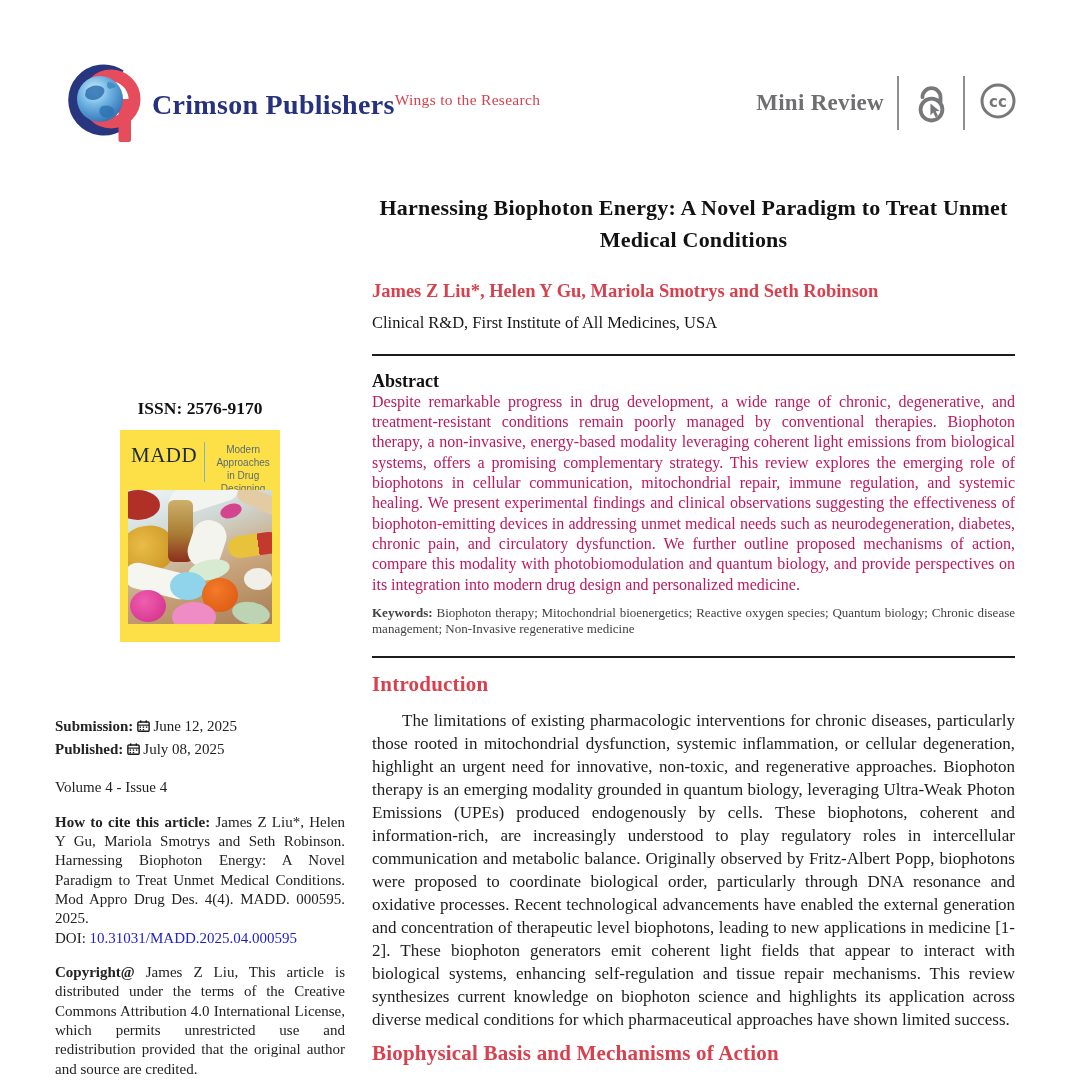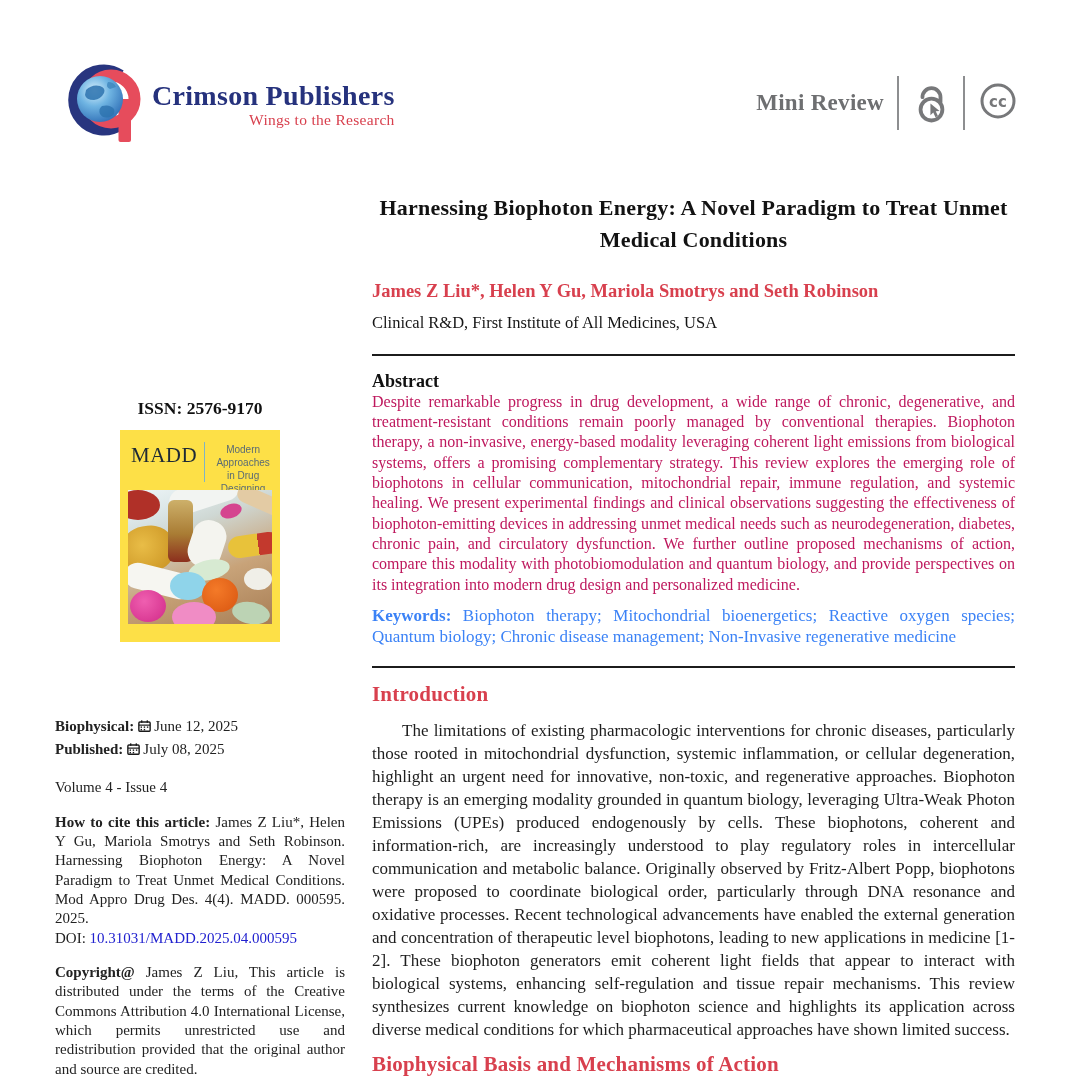--- a/index.html
+++ b/index.html
@@ -5,21 +5,21 @@
   * { margin:0; padding:0; box-sizing:border-box; }
   html,body { background:#ffffff; }
   .page {
     position:relative; width:1080px; height:1080px; margin:0 auto;
     background:#ffffff; overflow:hidden;
     font-family:"Liberation Serif", serif; color:#1f1f1f;
   }
 
   
   .logo-wrap { position:absolute; left:62px; top:62px; display:flex; align-items:center; gap:10px; }
-  .logo-text { display:flex; flex-direction:column; }
+  .logo-text { display:flex; flex-direction:row; }
   .publisher-name { font-size:28px; font-weight:bold; color:#26327d; letter-spacing:.3px; line-height:1.05; }
   .publisher-tagline { font-size:15.5px; color:#d8404e; text-align:right; margin-top:1px; letter-spacing:.3px; }
 
   .header-right { position:absolute; right:62px; top:74px; display:flex; align-items:center; gap:13px; height:58px; }
   .article-type { font-size:23px; font-weight:bold; color:#6e6f71; letter-spacing:.3px; }
   .vdiv { width:2px; height:54px; background:#8d8e90; }
 
   
   .sidebar { position:absolute; left:55px; top:397px; width:290px; font-size:15px; line-height:1.29; color:#222; }
   .issn { text-align:center; font-weight:bold; font-size:17.5px; margin-bottom:10px; color:#111; }
@@ -40,21 +40,21 @@
   .doi-link { color:#2121cf; text-decoration:none; }
 
   
   .main { position:absolute; left:372px; top:192px; width:643px; }
   .title { font-size:22px; font-weight:bold; color:#121212; text-align:center; line-height:1.45; letter-spacing:.2px; }
   .authors { margin-top:25px; color:#d8404e; font-weight:bold; font-size:18.5px; }
   .affiliation { margin-top:11px; font-size:16.5px; color:#161616; }
   .hrule { border:none; border-top:2.5px solid #1c1c1c; margin-top:21px; }
   .abstract-h { margin-top:15px; font-size:18px; font-weight:bold; color:#111; }
   .abstract-p { font-size:16px; line-height:1.27; text-align:justify; color:#be185d; }
-  .keywords-p { margin-top:10px; font-size:17px; line-height:1.27; text-align:justify; color:#3b82f6; }
+  .keywords-p { margin-top:10px; font-size:13px; line-height:1.27; text-align:justify; color:#404040; }
   .section-h { margin-top:14px; font-size:21px; font-weight:bold; color:#d8404e; letter-spacing:.2px; }
   .body-p { margin-top:12px; font-size:17px; line-height:1.355; text-align:justify; text-indent:30px; color:#1d1d1d; }
 </style>
 </head>
 <body>
 
 <div class="page">
 
   <div class="logo-wrap">
     <span>
@@ -125,21 +125,21 @@
         <div class="pill" style="left:2px;top:100px;width:36px;height:32px;background:radial-gradient(circle at 40% 35%,#ef5fb0,#d12a88);border-radius:50%;"></div>
         <div class="pill" style="left:44px;top:112px;width:44px;height:30px;background:#f08cc5;border-radius:50%;"></div>
         <div class="pill" style="left:104px;top:112px;width:38px;height:22px;background:#bcd3b4;border-radius:50%;transform:rotate(10deg);"></div>
         <div class="pill" style="left:116px;top:78px;width:28px;height:22px;background:#f0efe8;border-radius:50%;"></div>
       </div>
     </div>
 
 
     <div class="sb-gap"></div>
 
-    <p class="sb-line"><b>Biophysical:</b><span class="cal"><svg width="13" height="12" viewBox="0 0 12 11">
+    <p class="sb-line"><b>Submission:</b><span class="cal"><svg width="13" height="12" viewBox="0 0 12 11">
             <rect x="0.8" y="1.8" width="10.4" height="8.6" rx="1" fill="none" stroke="#1a1a1a" stroke-width="1.3"></rect>
             <line x1="0.8" y1="4.7" x2="11.2" y2="4.7" stroke="#1a1a1a" stroke-width="1.1"></line>
             <line x1="3.4" y1="0.3" x2="3.4" y2="2.5" stroke="#1a1a1a" stroke-width="1.3"></line>
             <line x1="8.6" y1="0.3" x2="8.6" y2="2.5" stroke="#1a1a1a" stroke-width="1.3"></line>
             <rect x="2.4" y="5.9" width="1.3" height="1.3" fill="#1a1a1a"></rect>
             <rect x="5.3" y="5.9" width="1.3" height="1.3" fill="#1a1a1a"></rect>
             <rect x="8.2" y="5.9" width="1.3" height="1.3" fill="#1a1a1a"></rect>
             <rect x="2.4" y="8.2" width="1.3" height="1.3" fill="#1a1a1a"></rect>
             <rect x="5.3" y="8.2" width="1.3" height="1.3" fill="#1a1a1a"></rect>
           </svg></span><span>June 12, 2025</span></p>

